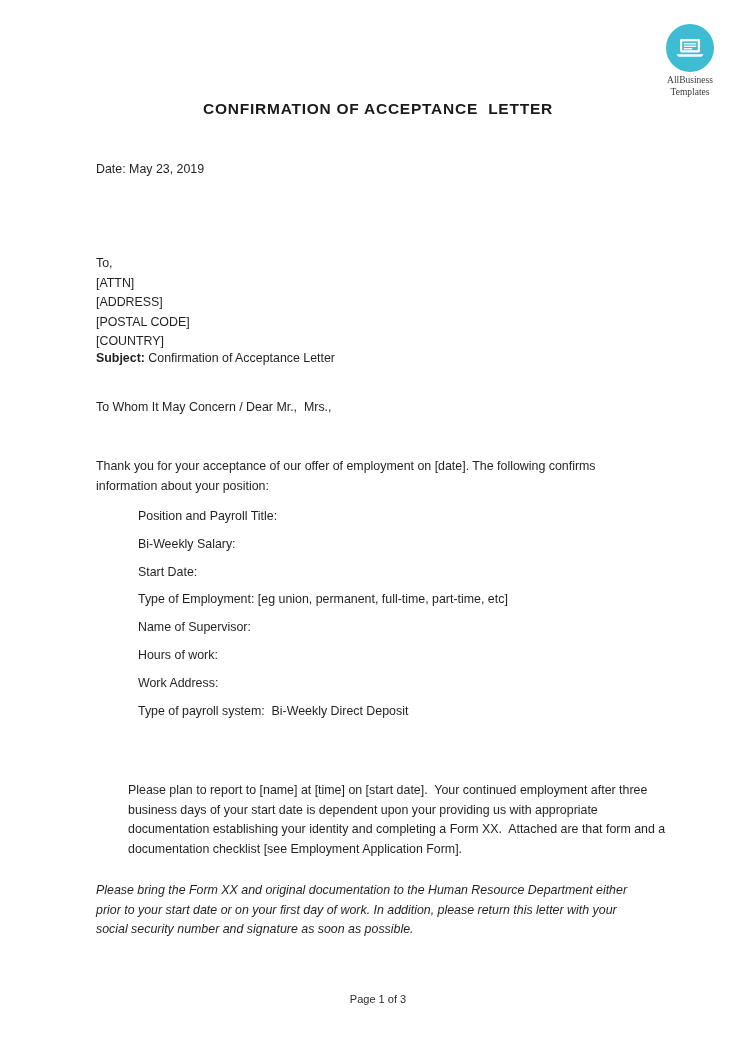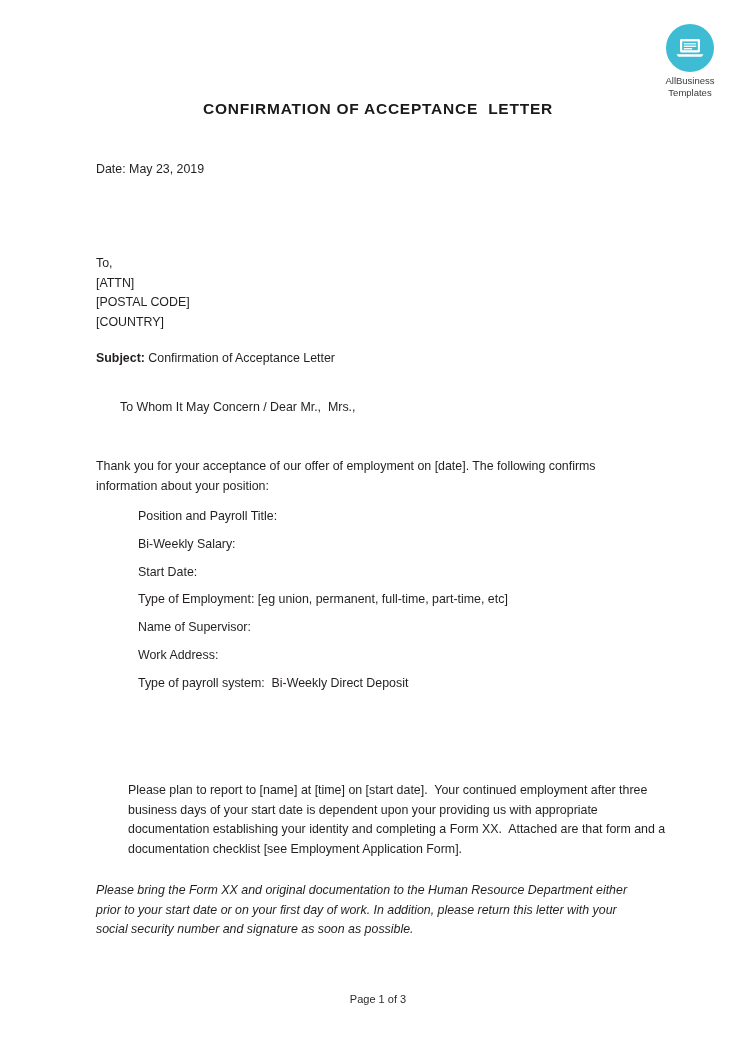--- a/index.html
+++ b/index.html
@@ -34,21 +34,21 @@
     display: flex;
     align-items: center;
     justify-content: center;
   }
   .logo-circle svg { display: block; }
   .logo-text {
     margin-top: 3px;
     font-size: 9.5px;
     line-height: 11.5px;
     color: #3a3a3a;
-    font-family: Liberation Sans, sans-serif;
+    font-family: Liberation Serif, serif;
   }
   .logo-text span { display: block; }
 
   
   .doc-title {
     position: absolute;
     top: 100px;
     left: 0;
     width: 756px;
     text-align: center;
@@ -68,21 +68,21 @@
     font-size: 12.4px;
     line-height: 19.6px;
   }
   .line { white-space: pre-wrap; }
   .blk { position: absolute; left: 0; width: 548px; }
 
   .date-line  { top: 160px; }
   .addr-blk   { top: 215px; margin-top: 39px; }
   .subject    { top: 349px; }
   .subject b  { font-weight: bold; }
-  .salutation { top: 398px; margin-left: 24px; }
+  .salutation { top: 398px; }
   .intro      { top: 457px; }
 
   .details    { top: 503px; }
   .detail-row {
     padding-left: 42px;
     height: 27.8px;
     line-height: 27.8px;
     white-space: pre;
   }
 
@@ -123,36 +123,38 @@
 
   <div class="doc-title">CONFIRMATION OF ACCEPTANCE  LETTER</div>
 
   <div class="body-col">
 
     <div class="blk date-line line">Date: May 23, 2019</div>
 
     <div class="blk addr-blk">
       <div class="line">To,</div>
       <div class="line">[ATTN]</div>
+      <div class="line">[ADDRESS]</div>
       <div class="line">[POSTAL CODE]</div>
       <div class="line">[COUNTRY]</div>
     </div>
 
     <div class="blk subject line"><b>Subject:</b><span> Confirmation of Acceptance Letter</span></div>
 
     <div class="blk salutation line">To Whom It May Concern / Dear Mr.,  Mrs.,</div>
 
     <div class="blk intro line">Thank you for your acceptance of our offer of employment on [date]. The following confirms information about your position:</div>
 
     <div class="blk details">
       <div class="detail-row">Position and Payroll Title:</div>
       <div class="detail-row">Bi-Weekly Salary:</div>
       <div class="detail-row">Start Date:</div>
       <div class="detail-row">Type of Employment: [eg union, permanent, full-time, part-time, etc]</div>
       <div class="detail-row">Name of Supervisor:</div>
+      <div class="detail-row">Hours of work:</div>
       <div class="detail-row">Work Address:</div>
       <div class="detail-row">Type of payroll system:  Bi-Weekly Direct Deposit</div>
     </div>
 
     <div class="blk para-report line">Please plan to report to [name] at [time] on [start date].  Your continued employment after three business days of your start date is dependent upon your providing us with appropriate documentation establishing your identity and completing a Form XX.  Attached are that form and a documentation checklist [see Employment Application Form].</div>
 
     <div class="blk para-bring line">Please bring the Form XX and original documentation to the Human Resource Department either prior to your start date or on your first day of work. In addition, please return this letter with your social security number and signature as soon as possible.</div>
 
   </div>
 

